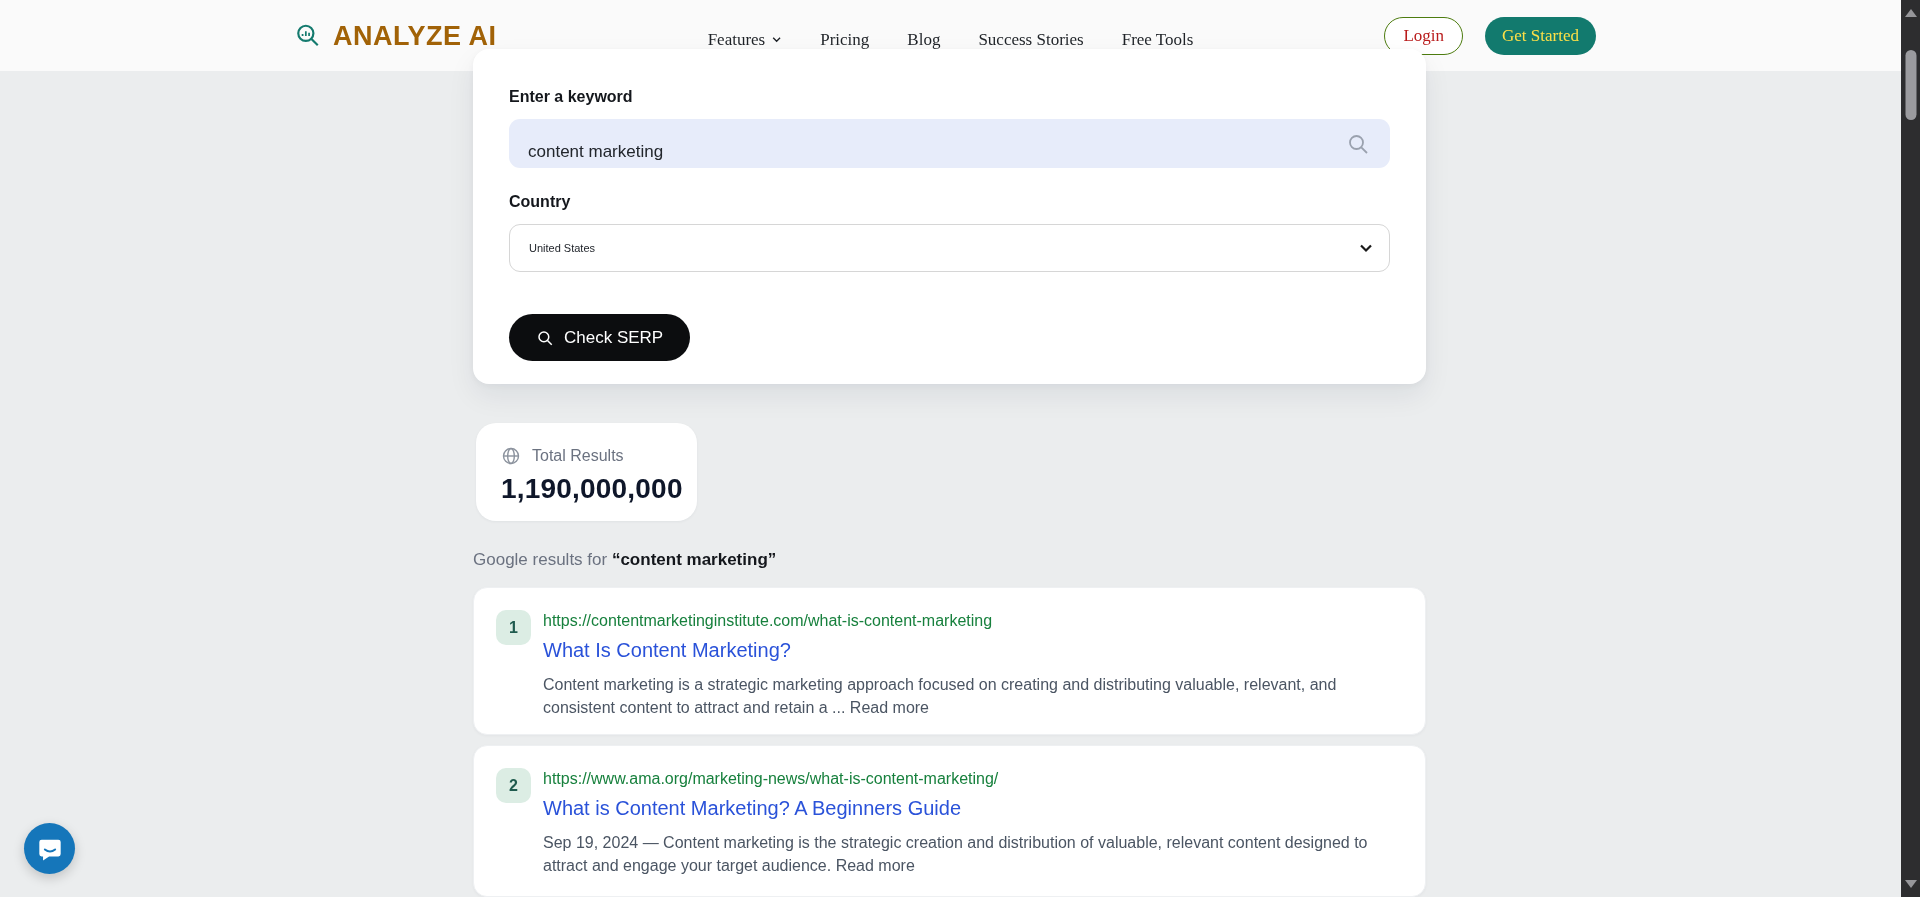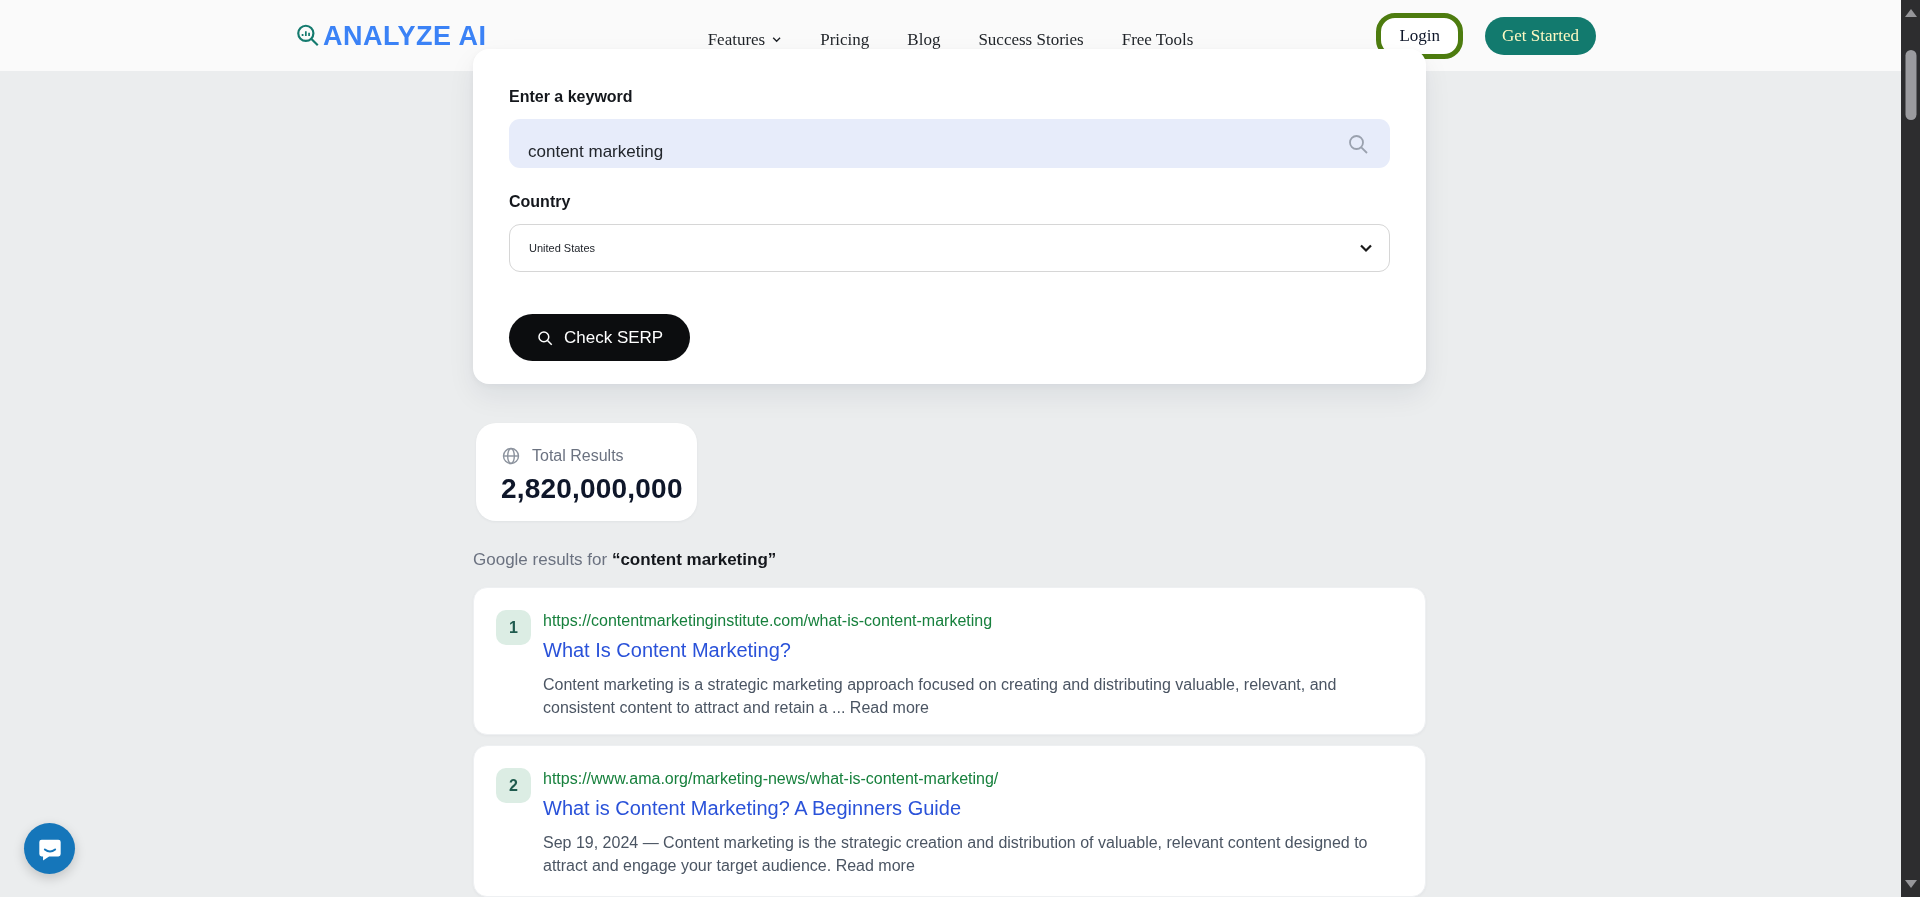--- a/index.html
+++ b/index.html
@@ -11,44 +11,44 @@
     color:#111827;
   }
 
   
   .header {
     position:absolute; left:0; top:0; width:1901px; height:71px;
     background:#fafafa; z-index:2;
   }
   .logo {
     position:absolute; left:295px; top:50%; transform:translateY(-50%);
-    display:flex; align-items:center; gap:2px;
-    color:#3b82f6; font-weight:bold; font-size:27px; letter-spacing:0.5px;
+    display:flex; align-items:center; gap:12px;
+    color:#a16207; font-weight:bold; font-size:27px; letter-spacing:0.5px;
   }
   .logo svg { display:block; }
   .nav {
     position:absolute; left:50%; top:50%; transform:translate(-50%,-50%);
     display:flex; align-items:center; gap:38px;
     font-family:"Liberation Serif", serif; font-size:17px; color:#1f2328;
   }
   .nav-item { display:flex; align-items:center; gap:6px; cursor:pointer; text-decoration:none; color:#1f2328;margin-top:8px; }
   .chev { width:11px; height:11px; }
   .header-actions {
     position:absolute; right:305px; top:50%; transform:translateY(-50%);
     display:flex; align-items:center; gap:22px;
     font-family:"Liberation Serif", serif; font-size:17px;
   }
   .btn-login {
-    background:#fff; border:5px solid #4d7c0f; border-radius:19px;
-    padding:8px 18px; color:#0f172a; cursor:pointer;
+    background:#fff; border:1px solid #4d7c0f; border-radius:19px;
+    padding:8px 18px; color:#b91c1c; cursor:pointer;
     font-family:"Liberation Serif", serif; font-size:17px;
   }
   .btn-getstarted {
     background:#127a6e; border:none; border-radius:19px;
-    padding:9px 17px; color:#fef9c3; cursor:pointer;
+    padding:9px 17px; color:#fde047; cursor:pointer;
     font-family:"Liberation Serif", serif; font-size:17px;text-align:center;
   }
 
   
   .form-card {
     position:absolute; left:473px; top:49px; width:953px; height:335px;
     background:#fff; border-radius:16px; z-index:3;
     box-shadow:0 12px 28px rgba(20,30,60,0.07), 0 2px 6px rgba(20,30,60,0.04);
     padding:39px 36px;
   }
@@ -208,21 +208,21 @@
 <div class="stats-row">
   <div class="stat-card total">
     <div class="stat-head">
       <svg viewBox="0 0 24 24" fill="none" stroke="currentColor" stroke-width="1.7">
         <circle cx="12" cy="12" r="9"></circle>
           <ellipse cx="12" cy="12" rx="4" ry="9"></ellipse>
           <line x1="3" y1="12" x2="21" y2="12"></line>
       </svg>
       <span>Total Results</span>
     </div>
-    <div class="stat-value">2,820,000,000</div>
+    <div class="stat-value">1,190,000,000</div>
   </div>
 </div>
 
 <div class="results-heading">
   <span>Google results for </span><b>“content marketing”</b>
 </div>
 
 <article class="result-card r1">
   <div class="rank-badge">1</div>
   <div class="result-body">

